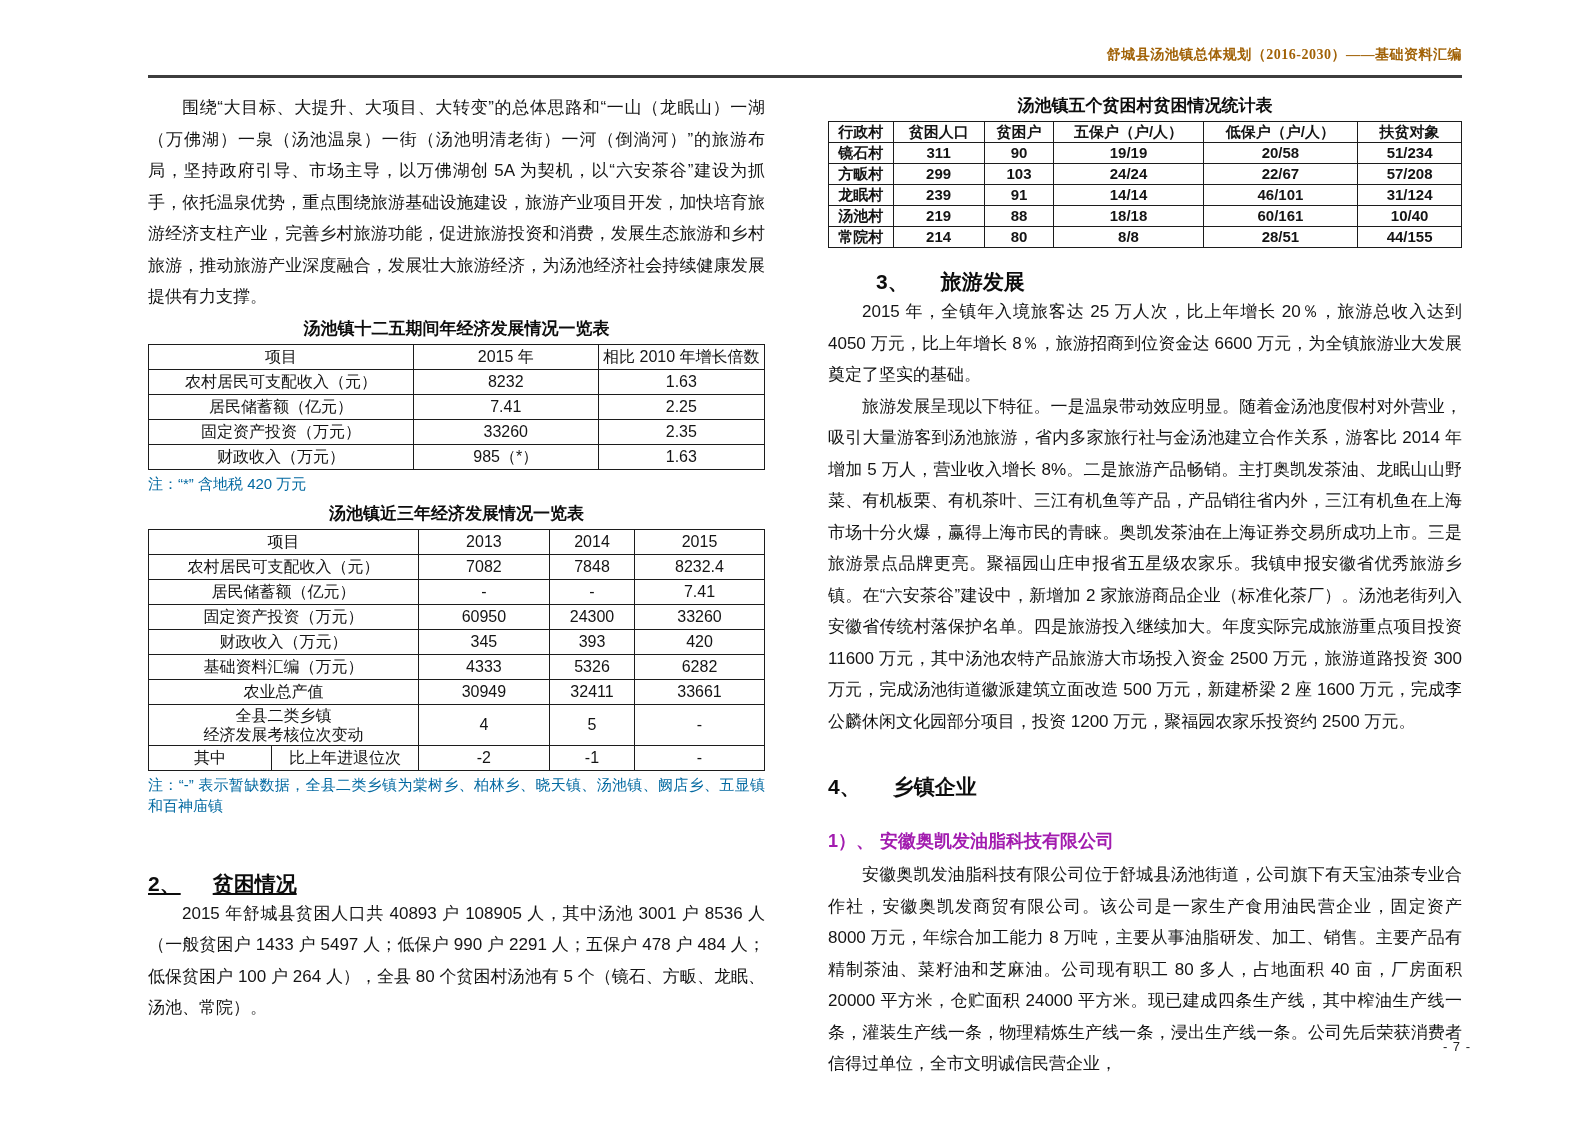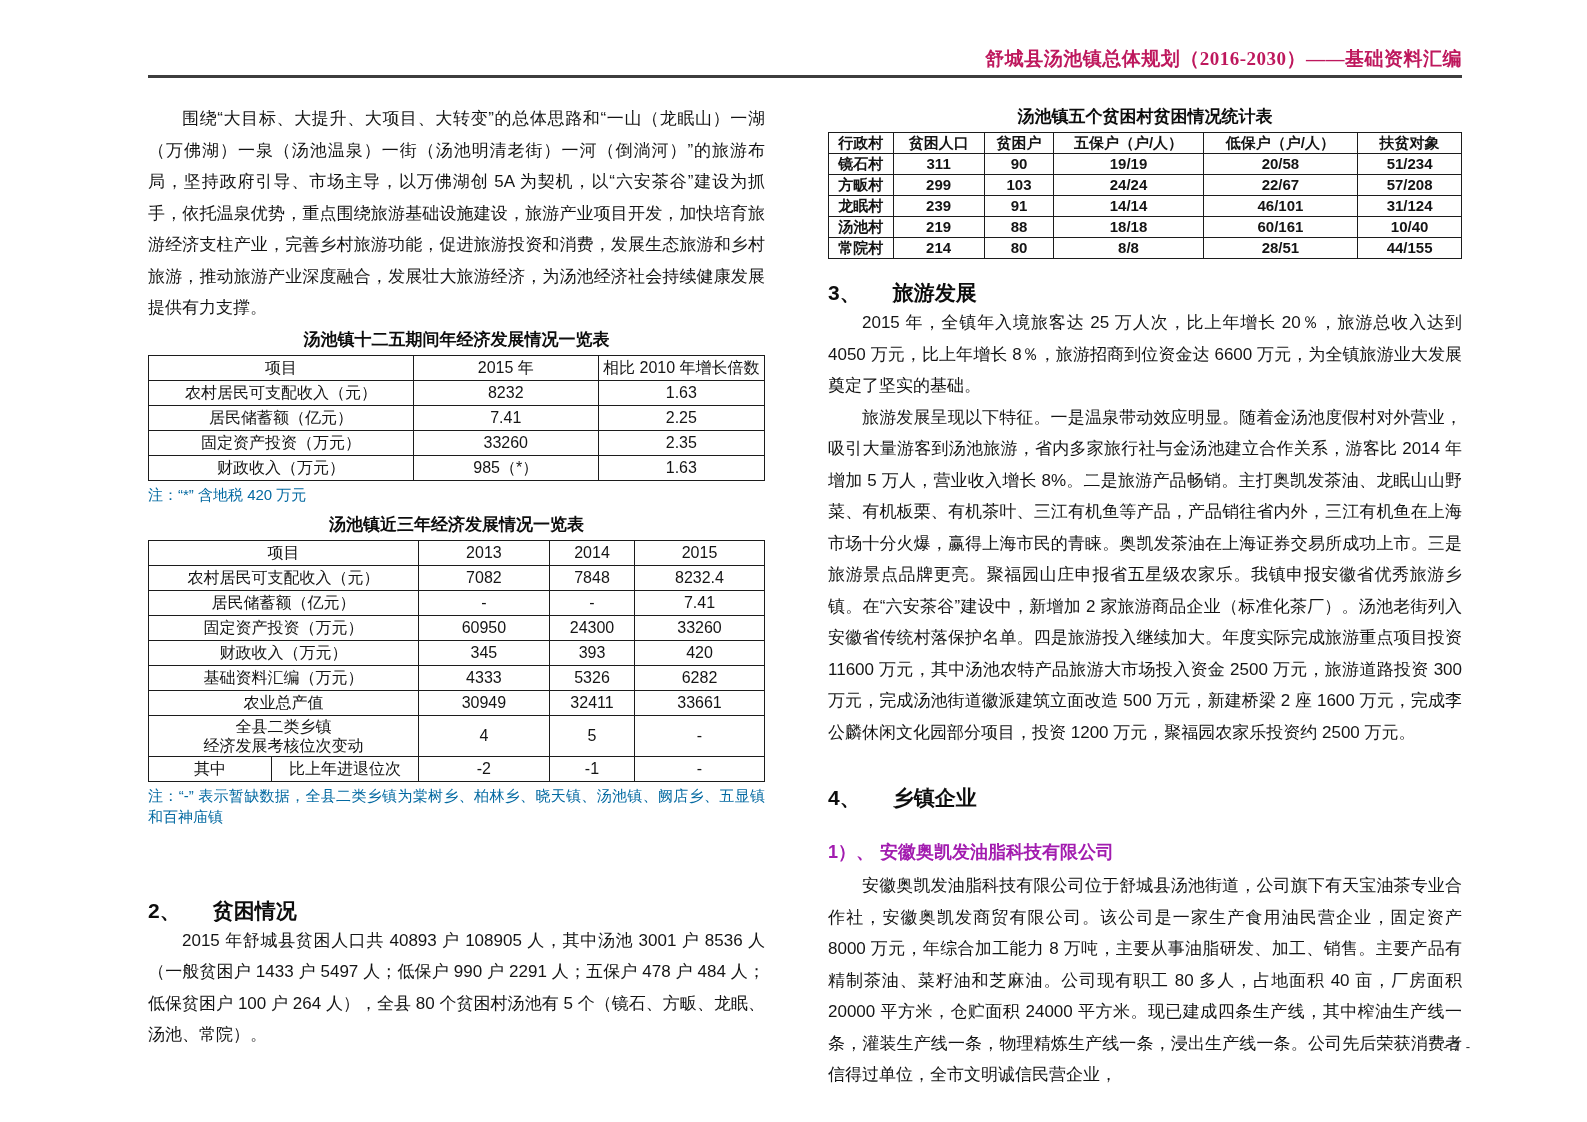--- a/index.html
+++ b/index.html
@@ -4,47 +4,47 @@
 <style>
   html,body{margin:0;padding:0;}
   body{
     width:1587px;height:1122px;position:relative;background:#ffffff;
     font-family:"Liberation Sans","DejaVu Sans",sans-serif;color:#111;
     overflow:hidden;
   }
   .header-title{
     position:absolute;top:46px;right:125px;
     font-family:"Liberation Serif","DejaVu Serif",serif;
-    font-size:19px;font-weight:bold;letter-spacing:.5px;color:#be185d;
+    font-size:14px;font-weight:bold;letter-spacing:.5px;color:#a16207;
   }
   .header-rule{
     position:absolute;top:75px;left:148px;width:1314px;height:3px;background:#3d3d3d;
   }
-  .col{position:absolute;top:103px;}
+  .col{position:absolute;top:92px;}
   .col-left{left:148px;width:617px;}
   .col-right{left:828px;width:634px;}
 
   p.body{
     font-size:17px;line-height:31.5px;text-align:justify;text-indent:2em;margin:0;color:#141414;
   }
   .caption{
     font-size:17px;font-weight:bold;text-align:center;margin:4px 0 4px;color:#0d0d0d;
   }
   table{width:100%;border-collapse:collapse;table-layout:fixed;}
   th,td{
     border:1.5px solid #1c1c1c;text-align:center;vertical-align:middle;
     font-size:16px;font-weight:normal;padding:1px 2px;height:22px;line-height:1.2;
     white-space:pre-line;overflow:hidden;color:#141414;
   }
   .t-right th,.t-right td{font-size:15px;height:17px;font-weight:bold;}
   .note{font-size:15px;line-height:21px;margin:3px 0 4px;text-align:justify;color:#0369a1;}
   .sec-heading{font-size:21px;font-weight:bold;margin:0;color:#0d0d0d;}
   .sec-heading .sec-title{margin-left:32px;}
-  .h-sec2{margin-top:70px;}
-  .h-sec3{margin-top:20px;}
+  .h-sec2{margin-top:54px;text-decoration:underline;}
+  .h-sec3{margin-top:20px;margin-left:48px;}
   .h-sec4{margin-top:36px;}
   .sub-heading{font-size:18px;font-weight:bold;margin:28px 0 6px;color:#a21caf;}
   .sub-heading .sub-title{margin-left:6px;}
   .mt-para{margin-top:26px;}
   .mt-para-sm{margin-top:2px;}
   .cap-gap{margin-top:8px;}
   .page-number{position:absolute;top:1039px;right:116px;font-size:13px;letter-spacing:1px;color:#222;}
 </style>
 </head>
 <body>

